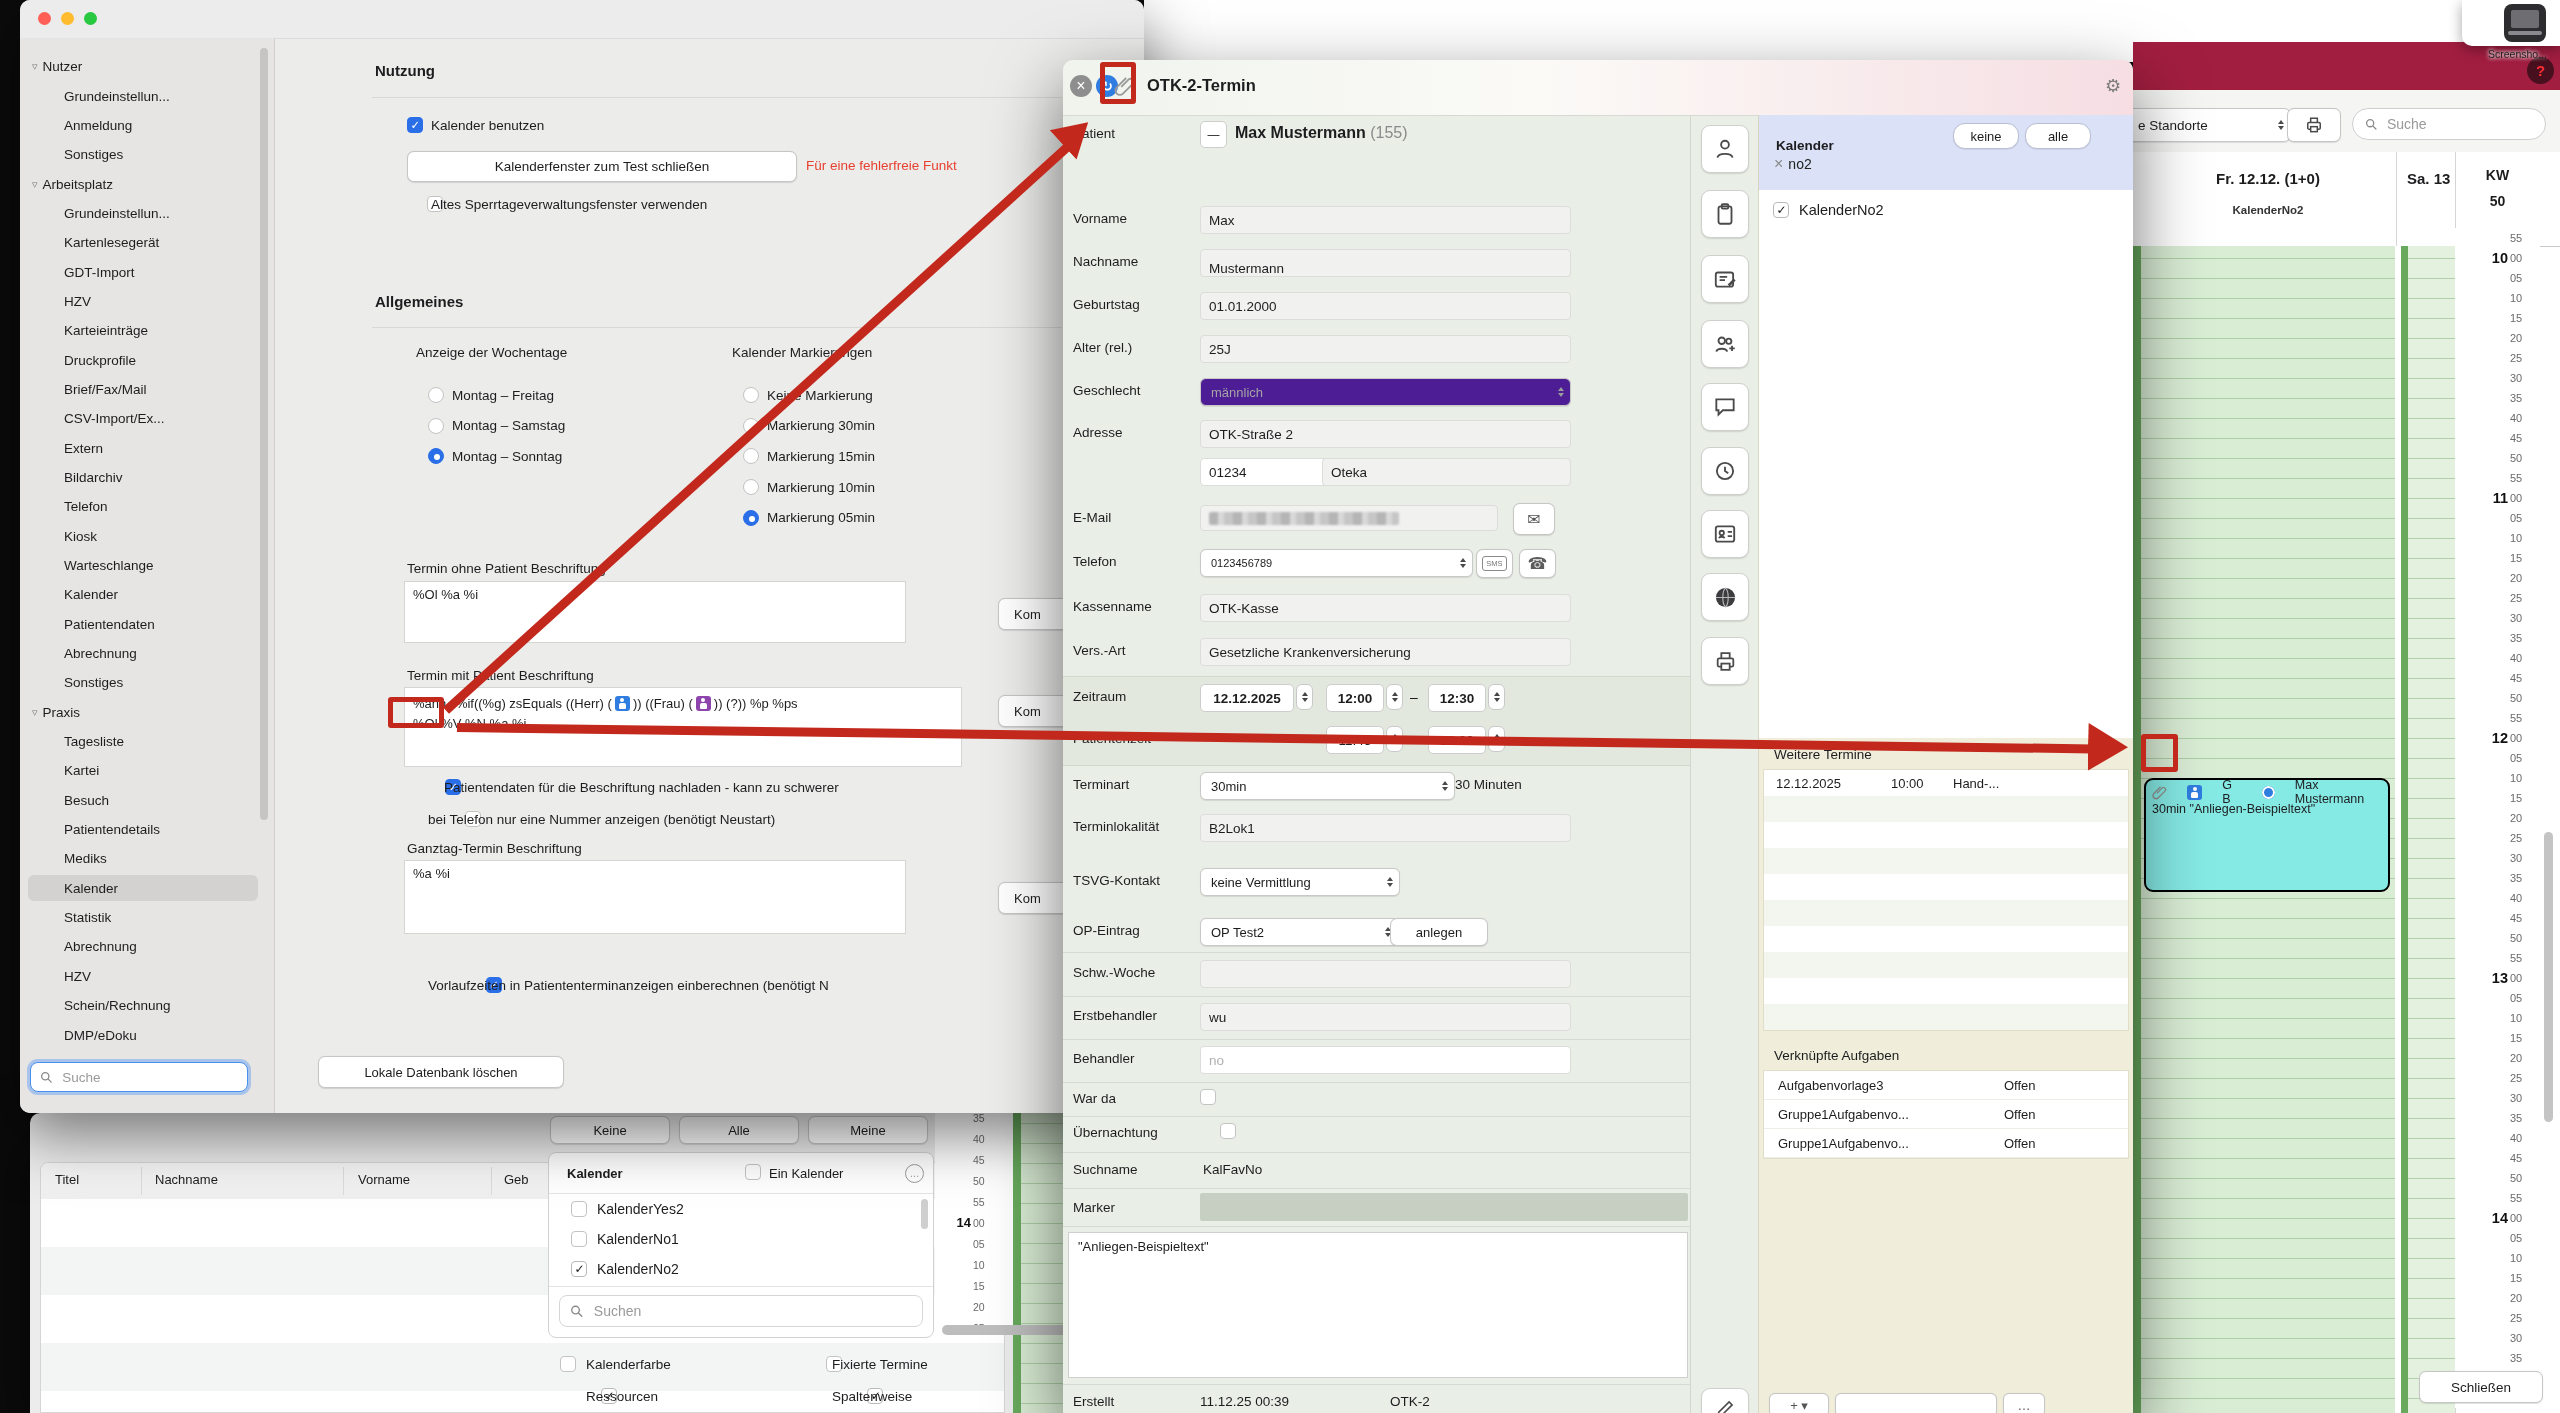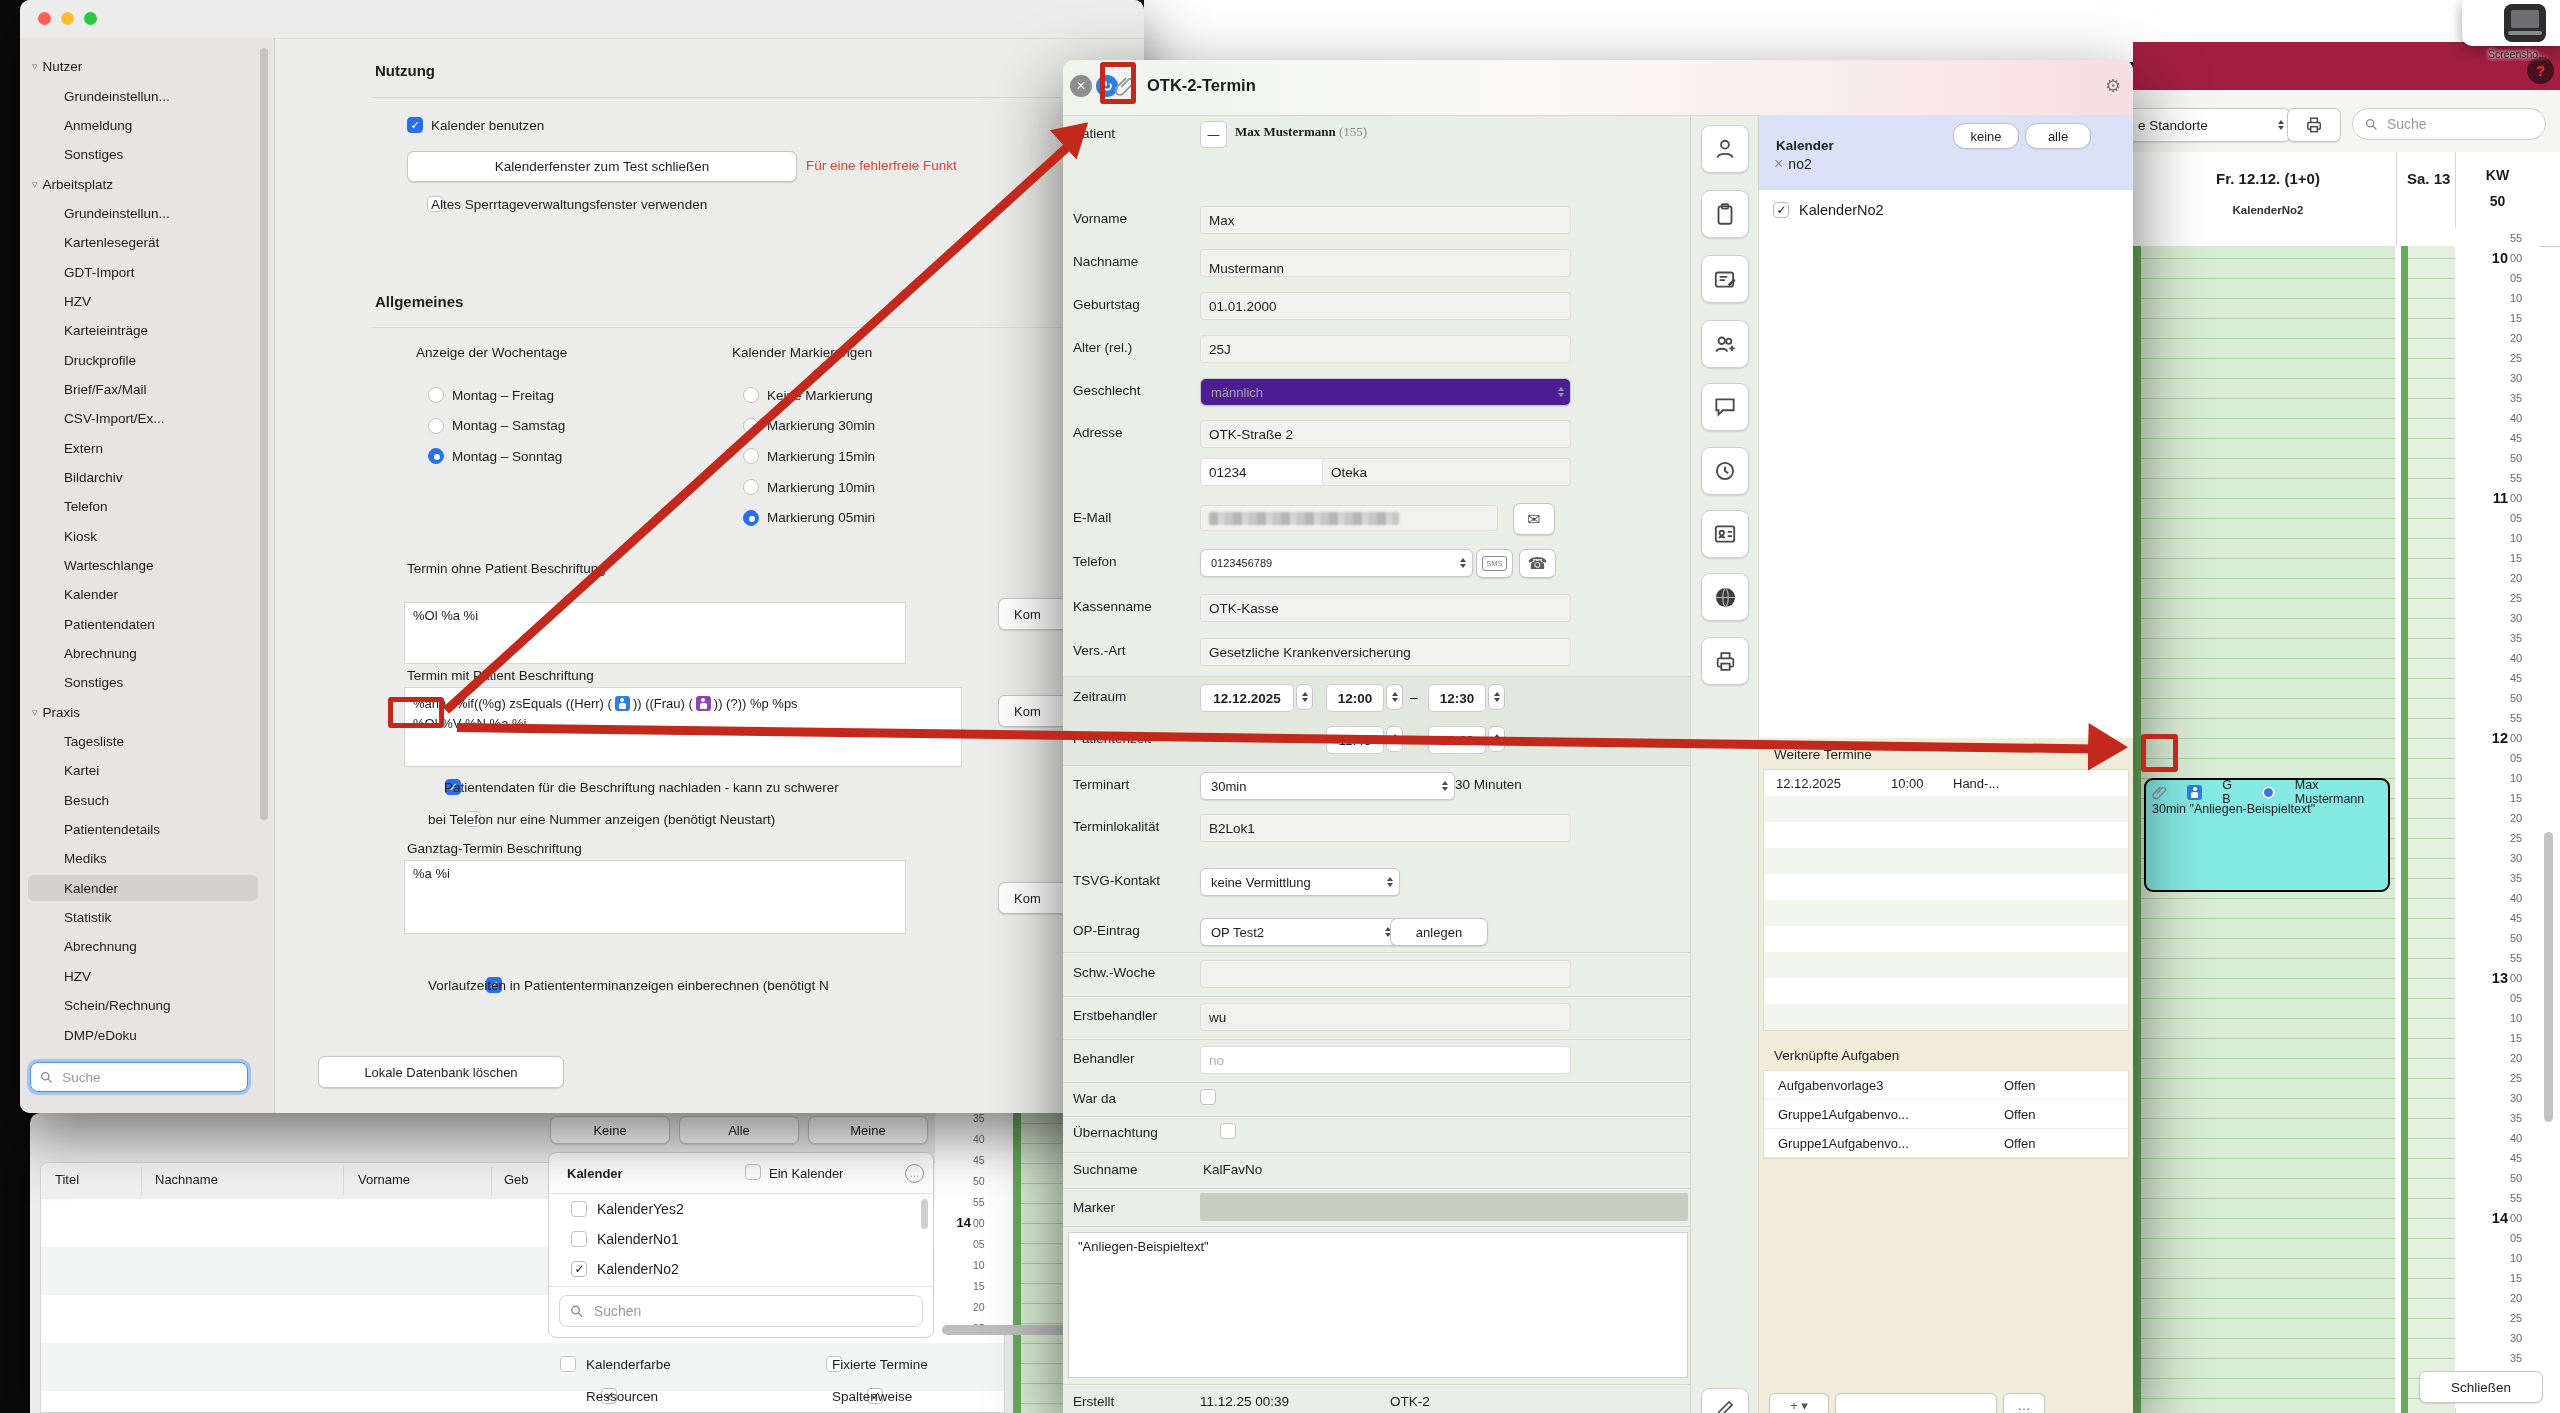--- a/index.html
+++ b/index.html
@@ -812,21 +812,21 @@
         </label>
 
         <label class="radio-row">
           <span class="radio on"></span>
           <span class="nowrap">Markierung 05min</span>
         </label>
 
     </div>
 
     <div class="abs nowrap" style="left:387px;top:561px;font-size:13.5px;">Termin ohne Patient Beschriftung</div>
-    <div class="ta" style="left:384px;top:581px;width:502px;height:62px;padding:5px 8px;box-sizing:border-box;margin-top:21px;">
+    <div class="ta" style="left:384px;top:581px;width:502px;height:62px;padding:5px 8px;box-sizing:border-box;">
       <span>%Ol %a %i</span>
     </div>
     <div class="abs btn" style="left:978px;top:598px;width:90px;height:30px;justify-content:flex-start;padding-left:15px;">
       <span>Kom</span>
     </div>
 
     <div class="abs nowrap" style="left:387px;top:668px;font-size:13.5px;">Termin mit Patient Beschriftung</div>
     <div class="ta" style="left:384px;top:687px;width:558px;height:80px;padding:5px 8px;box-sizing:border-box;">
       <div style="display:flex;align-items:center;gap:3px;height:20px;white-space:pre;">
         <span>%anh</span><span> </span>
@@ -878,21 +878,21 @@
         </svg>
     </div>
     <div class="abs nowrap" style="left:84px;top:16px;font-weight:bold;font-size:16.5px;">OTK-2-Termin</div>
     <div class="abs" style="left:1042px;top:17px;color:#7c7c7c;font-size:18px;line-height:1;"><span>⚙</span></div>
 
     
     <div class="abs flbl nowrap" style="left:10px;top:66px;">Patient</div>
     <div class="abs wbox" style="left:137px;top:61px;width:25px;height:25px;">
         <span style="font-size:12px;">—</span>
       </div>
-    <div class="abs nowrap" style="left:172px;top:64px;font-size:13px;font-family:Liberation Serif, serif;">
+    <div class="abs nowrap" style="left:172px;top:64px;font-size:16px;">
       <b>Max Mustermann</b>
       <span style="color:#8a8a8a;">(155)</span>
     </div>
 
     <div class="abs flbl nowrap" style="left:10px;top:151px;">Vorname</div>
     <div class="abs fld" style="left:137px;top:146px;width:353px;">
         <span>Max</span>
       </div>
     <div class="abs flbl nowrap" style="left:10px;top:194px;">Nachname</div>
     <div class="abs fld" style="left:137px;top:189px;width:353px;align-items:flex-end;">

